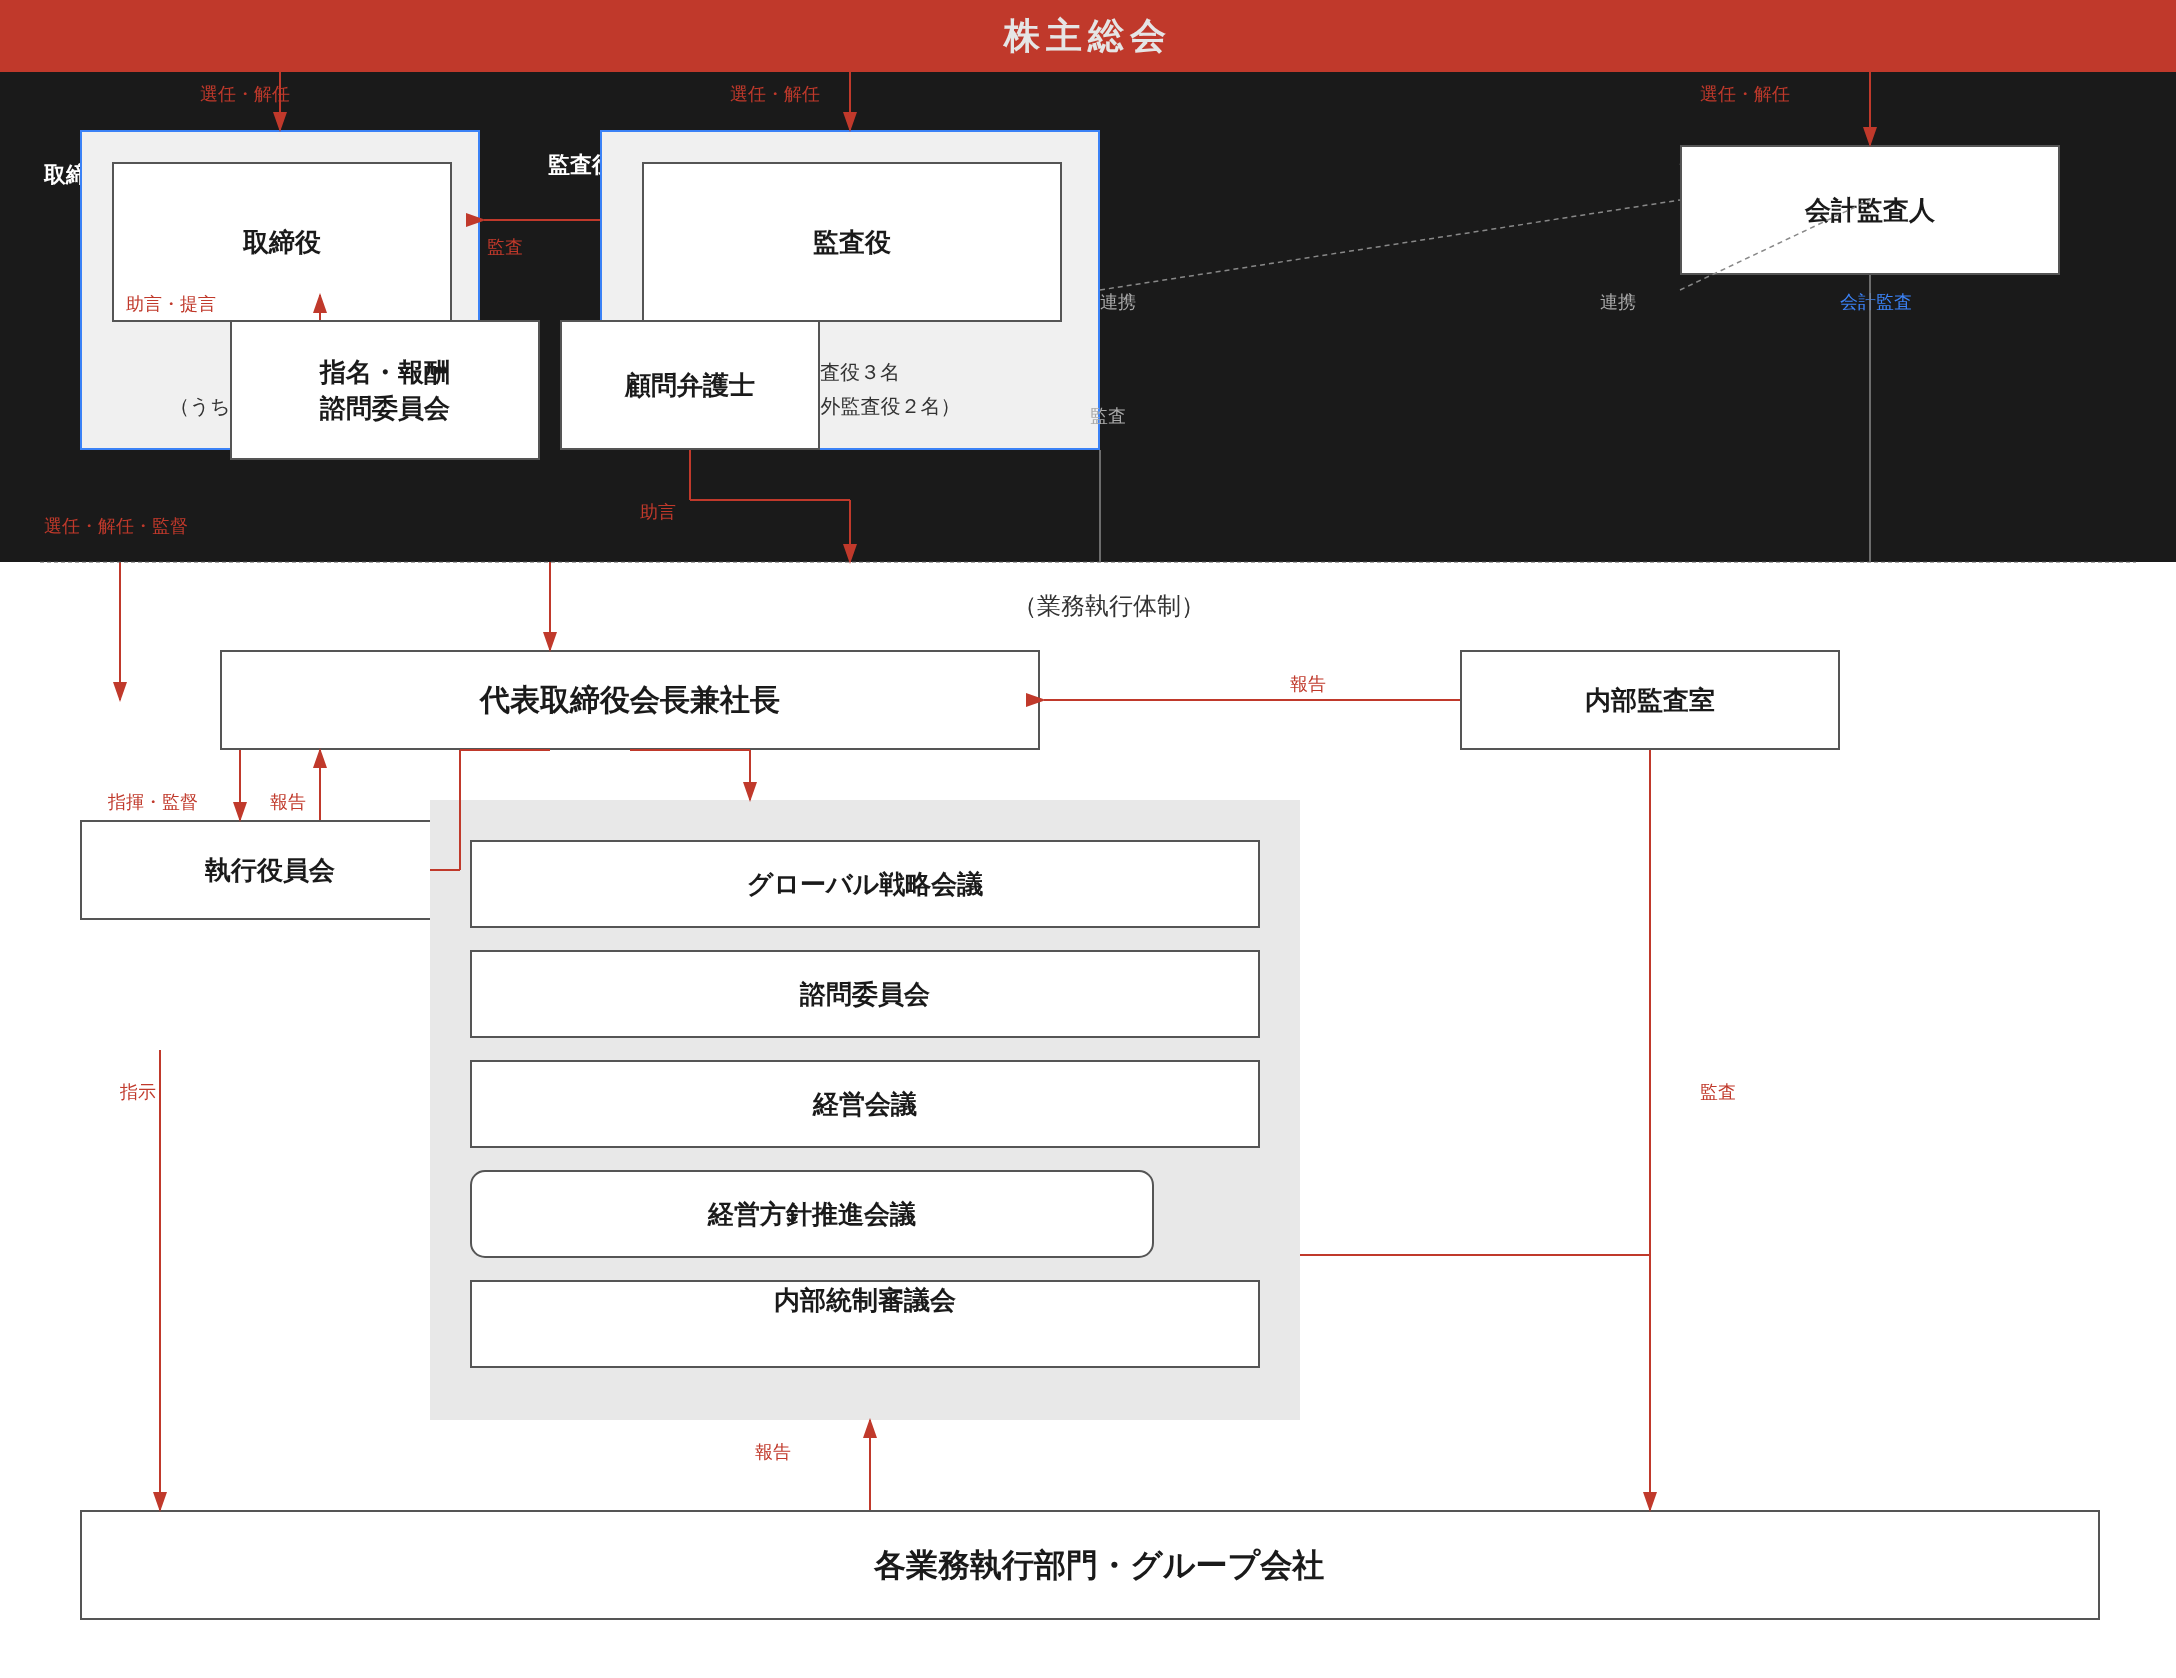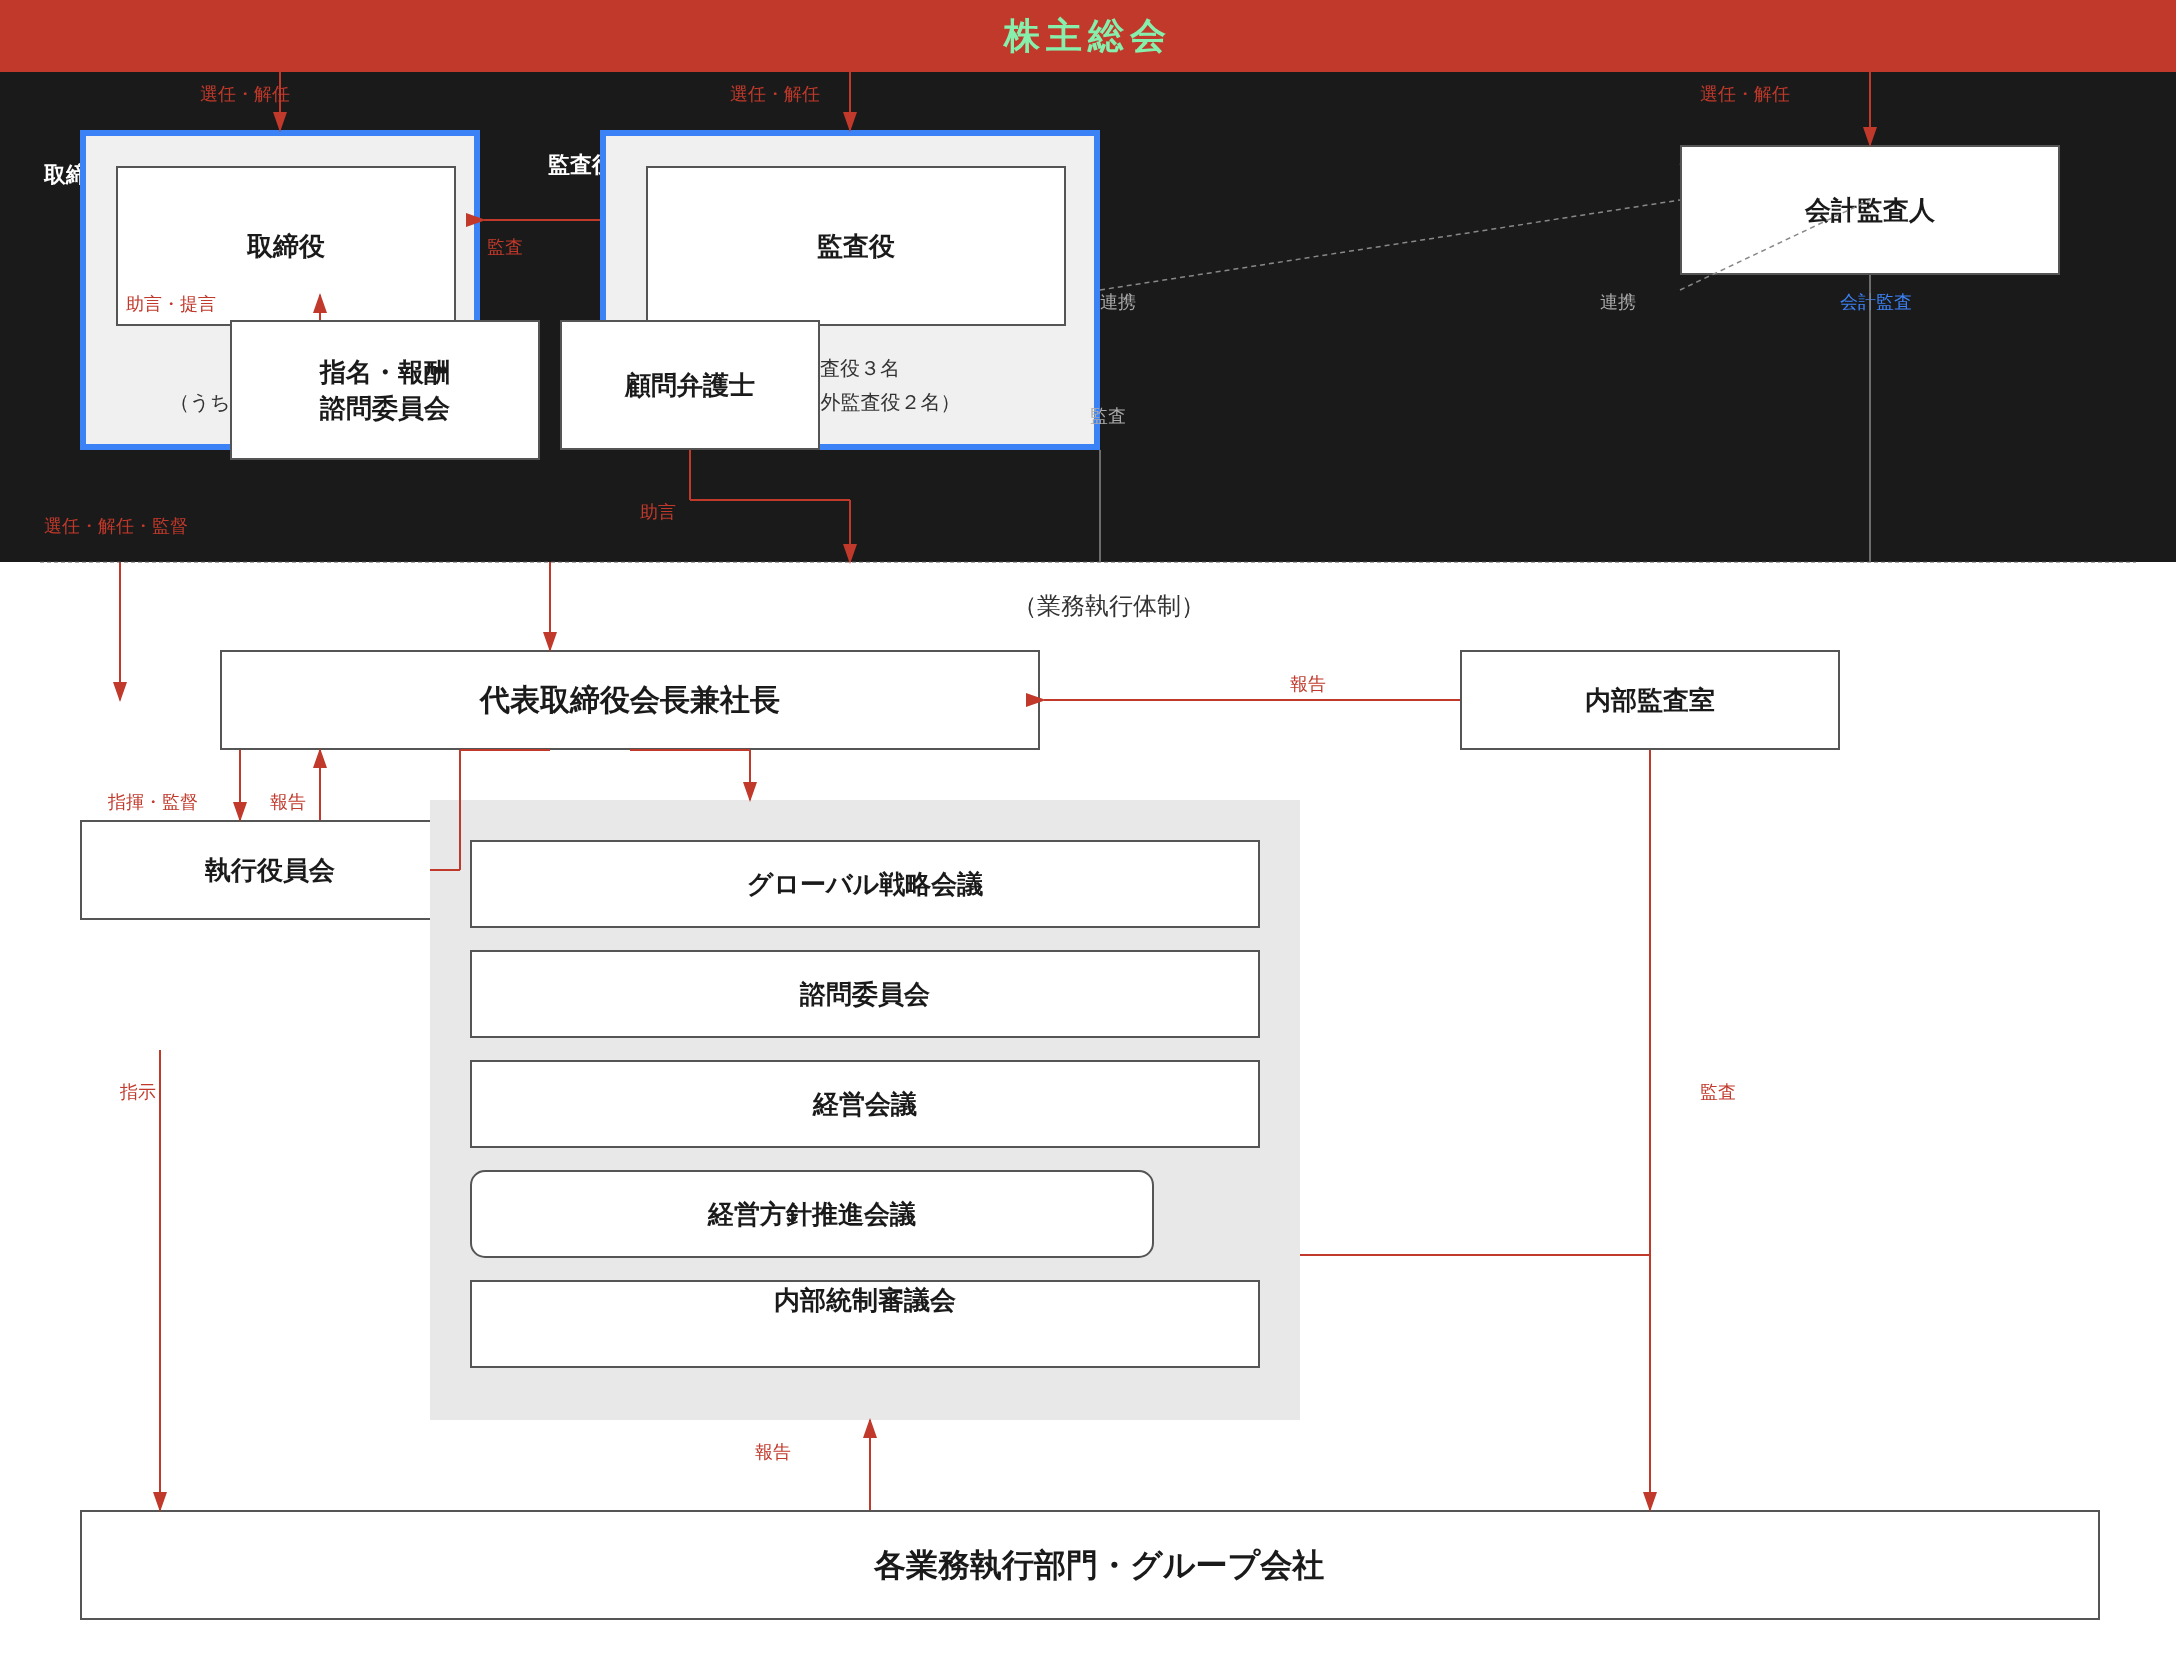--- a/index.html
+++ b/index.html
@@ -25,41 +25,41 @@
       top: 0;
       left: 0;
       width: 100%;
       height: 72px;
       background: #c0392b;
       display: flex;
       align-items: center;
       justify-content: center;
     }
     .top-banner-text {
-      color: #86efac;
+      color: #e5e5e5;
       font-size: 36px;
       font-weight: bold;
       letter-spacing: 6px;
     }
 
     
     .gov-section {
       position: absolute;
       top: 72px;
       left: 0;
       width: 100%;
       height: 490px;
       background: #1a1a1a;
     }
 
     
     .box {
       position: absolute;
       background: #f0f0f0;
-      border: 6px solid #3b82f6;
+      border: 2px solid #3b82f6;
       display: flex;
       flex-direction: column;
       align-items: center;
       justify-content: center;
       text-align: center;
     }
 
     .box-white {
       background: #fff;
       border: 2px solid #555;

